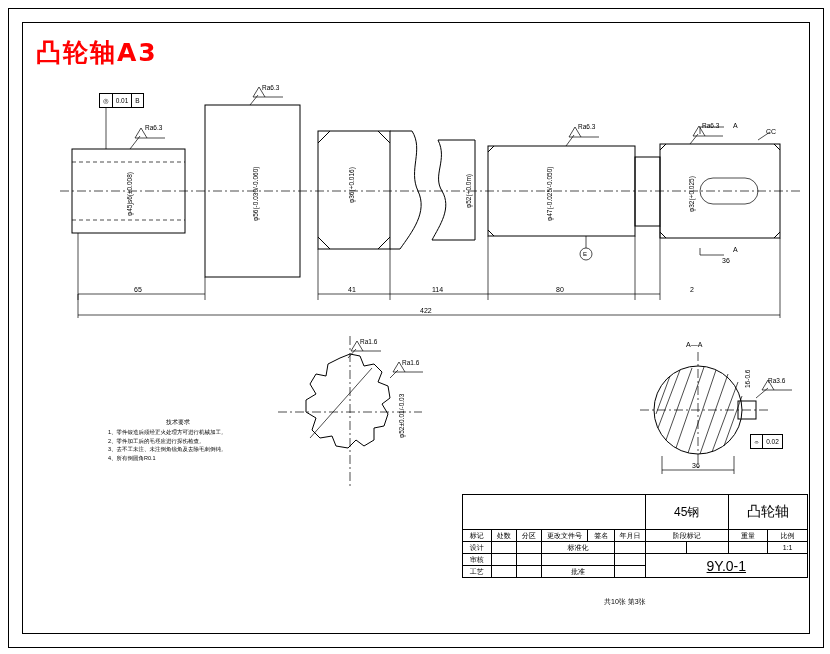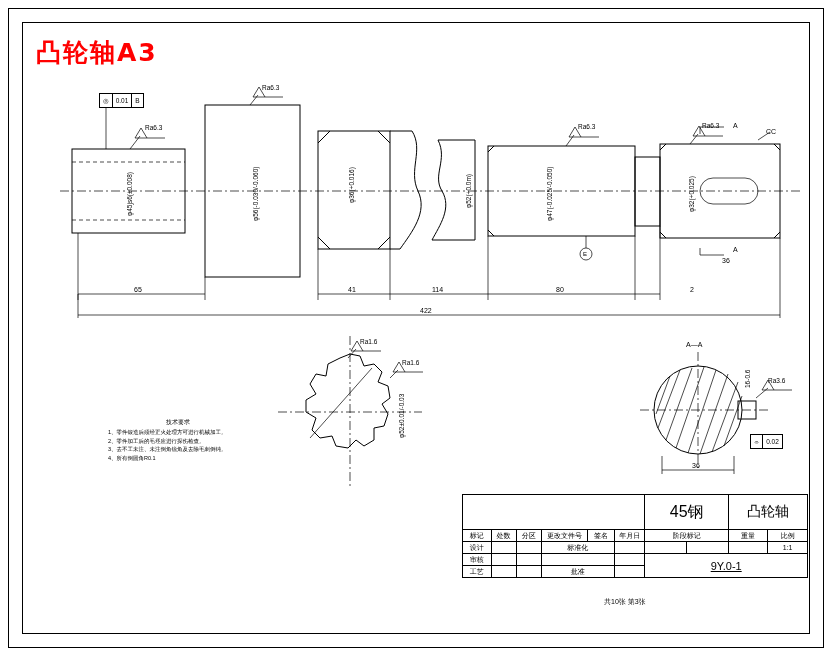--- a/index.html
+++ b/index.html
@@ -237,21 +237,21 @@
             <td style="height:10px;width:16%;border:none"></td>
                   <td style="width:16%;border:none"></td>
                   <td style="width:16%;border:none"></td>
                   <td style="width:22%;border:none"></td>
                   <td style="width:15%;border:none"></td>
                   <td style="border:none"></td>
           </tr>
         </tbody>
             </table>
       </td>
-      <td colspan="2" rowspan="2" style="height:24px;width:90px;font-size:16px;">45钢</td>
+      <td colspan="2" rowspan="2" style="height:24px;width:90px;font-size:12px;">45钢</td>
       <td colspan="2" rowspan="2" style="width:84px;font-size:14px;">凸轮轴</td>
     </tr>
     <tr></tr>
     <tr></tr>
     <tr>
       <td style="height:11px;width:30px;">标记</td>
       <td style="width:26px;">处数</td>
       <td style="width:26px;">分区</td>
       <td style="width:50px;">更改文件号</td>
       <td style="width:28px;">签名</td>
@@ -270,21 +270,21 @@
           <td style="width:34px;"></td>
       <td></td>
       <td rowspan="1">1:1</td>
     </tr>
     <tr>
       <td style="height:11px;">审核</td>
       <td></td>
           <td></td>
           <td colspan="2"></td>
           <td></td>
-      <td colspan="4" rowspan="2" style="font-size:11px;text-decoration:underline;">9Y.0-1</td>
+      <td colspan="4" rowspan="2" style="font-size:14px;text-decoration:underline;">9Y.0-1</td>
     </tr>
     <tr>
       <td style="height:11px;">工艺</td>
       <td></td>
           <td></td>
       <td colspan="2">批准</td>
       <td></td>
     </tr>
   </tbody>
     </table>

